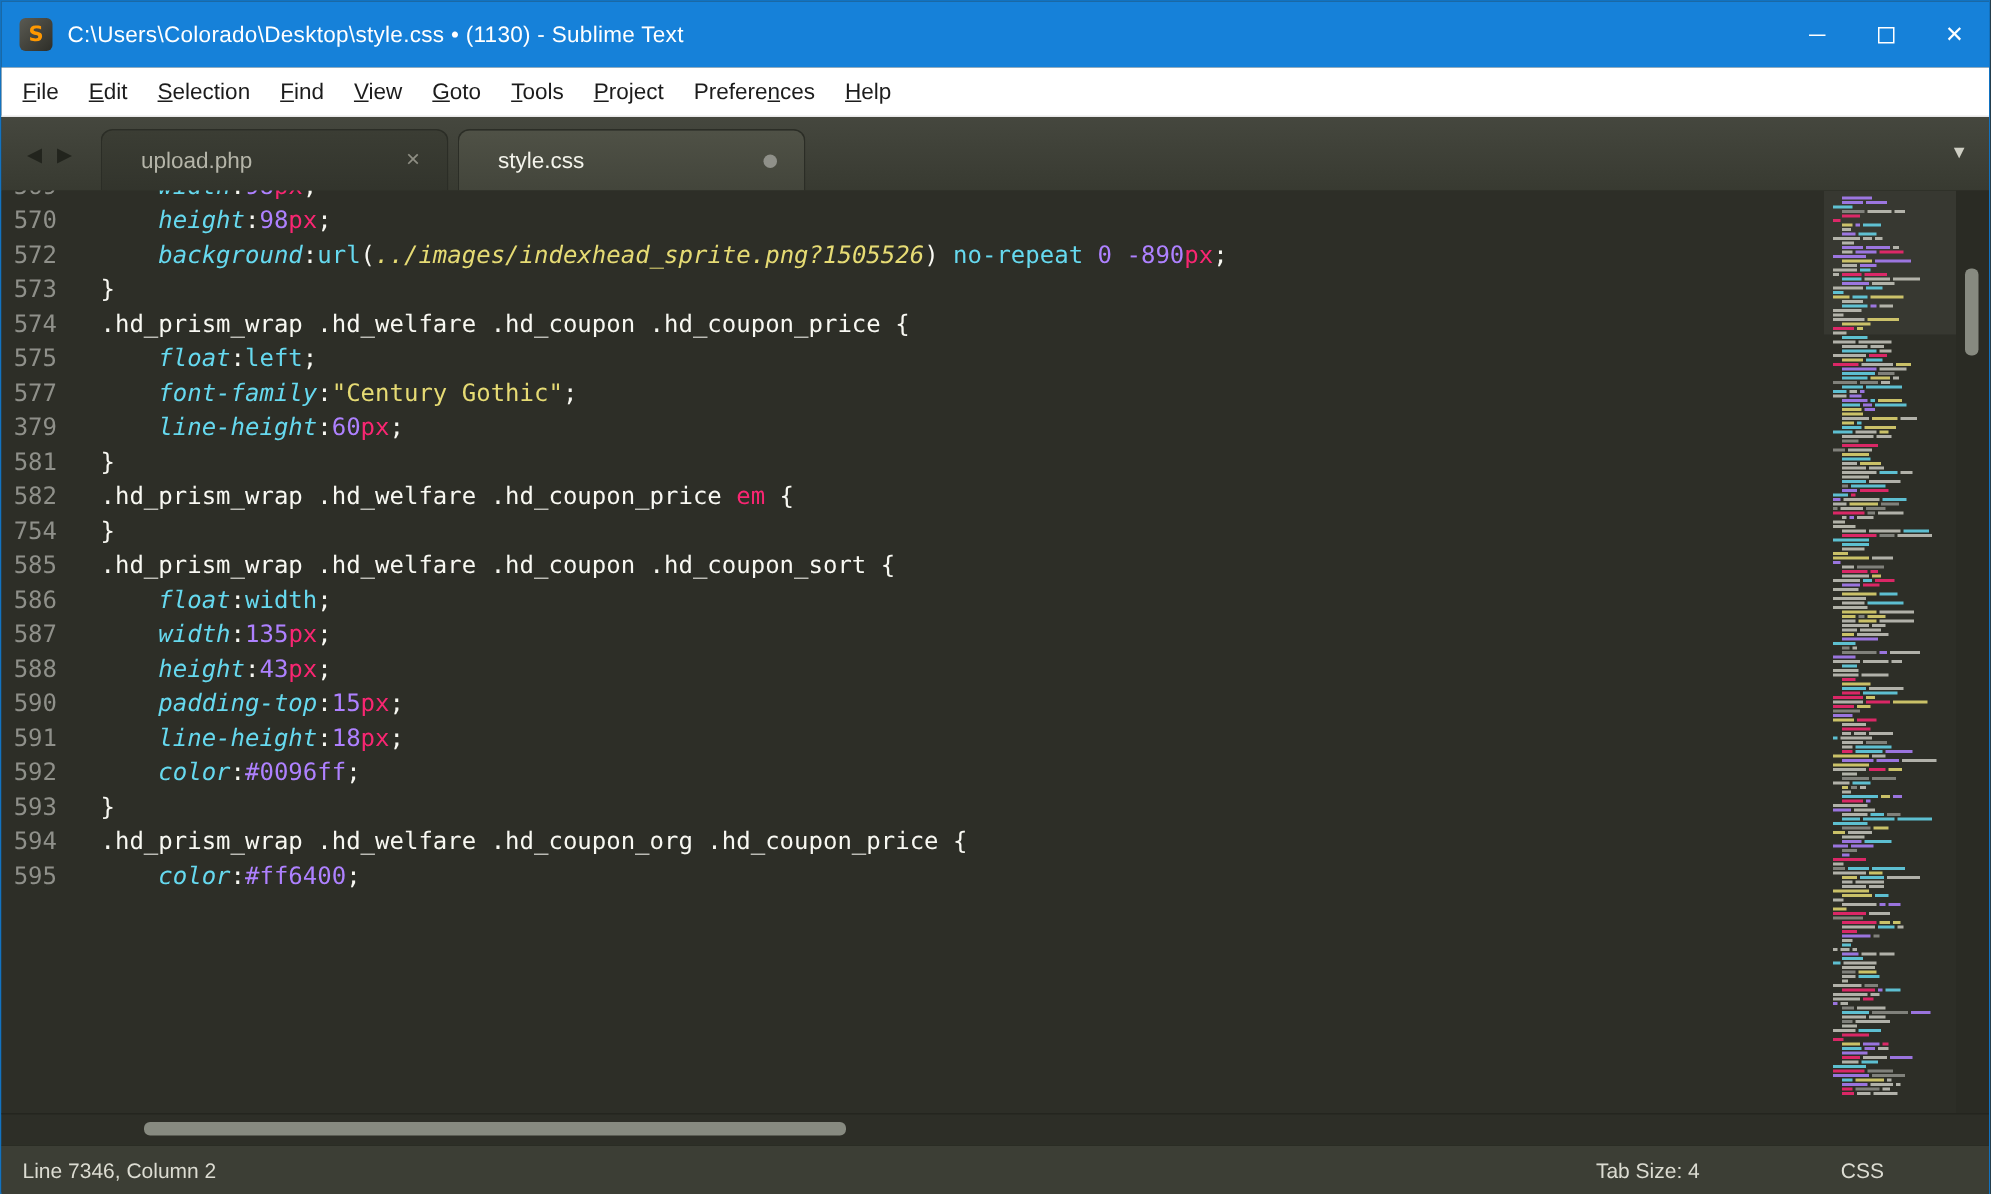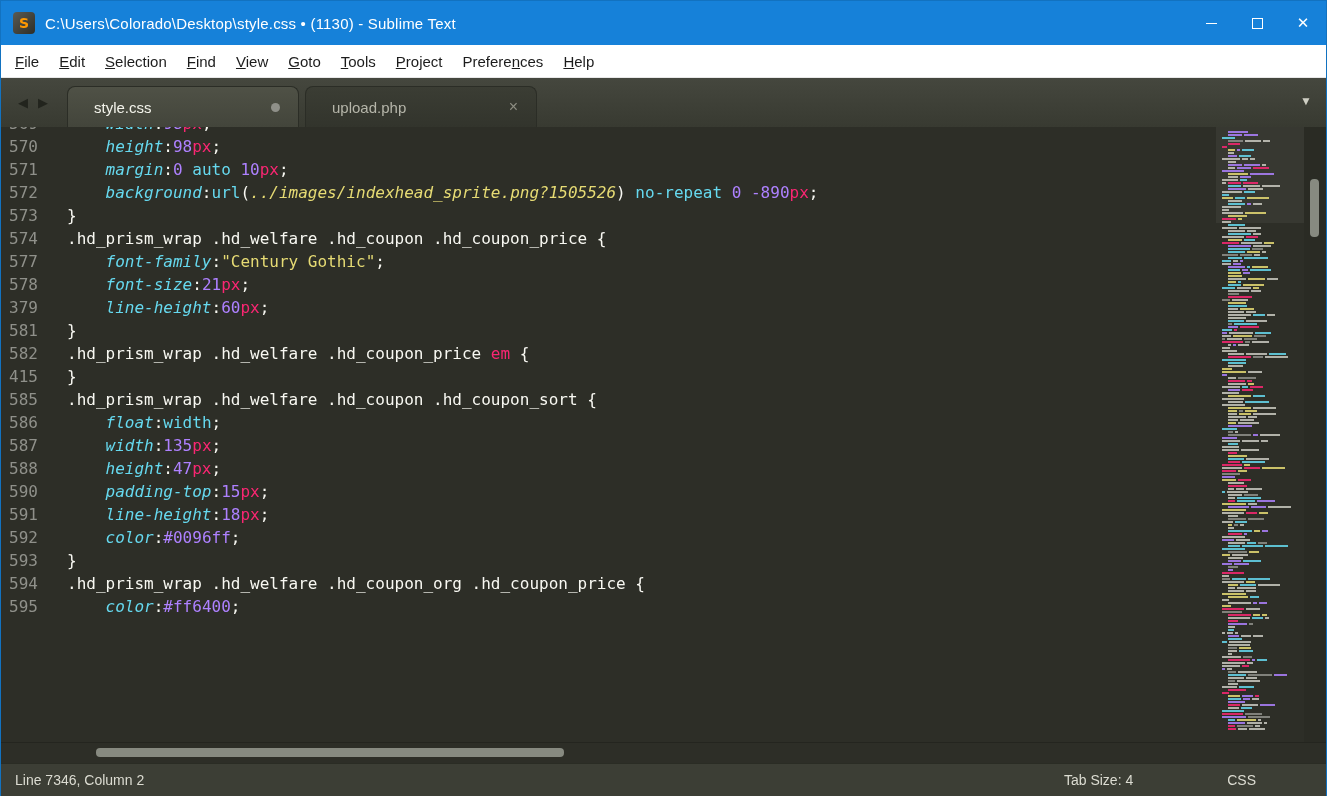--- a/index.html
+++ b/index.html
@@ -109,50 +109,49 @@
       <span class="menu-item">Prefere<u>n</u>ces</span>
       <span class="menu-item"><u>H</u>elp</span>
     </div>
 
   <div class="tabbar">
     <div class="nav-arrows">
       <span class="nav-arrow">◀</span>
       <span class="nav-arrow">▶</span>
     </div>
     <div class="tabs" id="tabs">
+        <div class="tab inactive">
+          <span class="tab-label">upload.php</span>
+          <span class="tab-close">×</span>
+        </div>
         <div class="tab active">
           <span class="tab-label">style.css</span>
           <span class="tab-dot"></span>
         </div>
-        <div class="tab inactive">
-          <span class="tab-label">upload.php</span>
-          <span class="tab-close">×</span>
-        </div>
       </div>
     <span class="overflow">▼</span>
   </div>
 
   <div class="editor">
     <div class="code-scroll" id="code">
         <div class="line"><span class="ln">569</span><span class="tok-p">    </span><span class="tok-pr">width</span><span class="tok-p">:</span><span class="tok-v">98</span><span class="tok-u">px</span><span class="tok-p">;</span></div>
         <div class="line"><span class="ln">570</span><span class="tok-p">    </span><span class="tok-pr">height</span><span class="tok-p">:</span><span class="tok-v">98</span><span class="tok-u">px</span><span class="tok-p">;</span></div>
-        <div class="line"><span class="ln">571</span><span class="tok-p">    </span><span class="tok-pr">margin</span><span class="tok-p">:</span><span class="tok-v">0</span><span class="tok-p"> </span><span class="tok-k">auto</span><span class="tok-p"> </span><span class="tok-v">10</span><span class="tok-u">px</span><span class="tok-p">;</span></div>
         <div class="line"><span class="ln">572</span><span class="tok-p">    </span><span class="tok-pr">background</span><span class="tok-p">:</span><span class="tok-fn">url</span><span class="tok-p">(</span><span class="tok-si">../images/indexhead_sprite.png?1505526</span><span class="tok-p">) </span><span class="tok-k">no-repeat</span><span class="tok-p"> </span><span class="tok-v">0</span><span class="tok-p"> </span><span class="tok-v">-890</span><span class="tok-u">px</span><span class="tok-p">;</span></div>
         <div class="line"><span class="ln">573</span><span class="tok-p">}</span></div>
         <div class="line"><span class="ln">574</span><span class="tok-p">.hd_prism_wrap .hd_welfare .hd_coupon .hd_coupon_price {</span></div>
+        <div class="line"><span class="ln">575</span><span class="tok-p">    </span><span class="tok-pr">float</span><span class="tok-p">:</span><span class="tok-k">left</span><span class="tok-p">;</span></div>
         <div class="line"><span class="ln">577</span><span class="tok-p">    </span><span class="tok-pr">font-family</span><span class="tok-p">:</span><span class="tok-s">"Century Gothic"</span><span class="tok-p">;</span></div>
-        <div class="line"><span class="ln">578</span><span class="tok-p">    </span><span class="tok-pr">font-size</span><span class="tok-p">:</span><span class="tok-v">21</span><span class="tok-u">px</span><span class="tok-p">;</span></div>
         <div class="line"><span class="ln">379</span><span class="tok-p">    </span><span class="tok-pr">line-height</span><span class="tok-p">:</span><span class="tok-v">60</span><span class="tok-u">px</span><span class="tok-p">;</span></div>
         <div class="line"><span class="ln">581</span><span class="tok-p">}</span></div>
         <div class="line"><span class="ln">582</span><span class="tok-p">.hd_prism_wrap .hd_welfare .hd_coupon_price </span><span class="tok-t">em</span><span class="tok-p"> {</span></div>
-        <div class="line"><span class="ln">415</span><span class="tok-p">}</span></div>
+        <div class="line"><span class="ln">754</span><span class="tok-p">}</span></div>
         <div class="line"><span class="ln">585</span><span class="tok-p">.hd_prism_wrap .hd_welfare .hd_coupon .hd_coupon_sort {</span></div>
         <div class="line"><span class="ln">586</span><span class="tok-p">    </span><span class="tok-pr">float</span><span class="tok-p">:</span><span class="tok-k">width</span><span class="tok-p">;</span></div>
         <div class="line"><span class="ln">587</span><span class="tok-p">    </span><span class="tok-pr">width</span><span class="tok-p">:</span><span class="tok-v">135</span><span class="tok-u">px</span><span class="tok-p">;</span></div>
-        <div class="line"><span class="ln">588</span><span class="tok-p">    </span><span class="tok-pr">height</span><span class="tok-p">:</span><span class="tok-v">47</span><span class="tok-u">px</span><span class="tok-p">;</span></div>
+        <div class="line"><span class="ln">588</span><span class="tok-p">    </span><span class="tok-pr">height</span><span class="tok-p">:</span><span class="tok-v">43</span><span class="tok-u">px</span><span class="tok-p">;</span></div>
         <div class="line"><span class="ln">590</span><span class="tok-p">    </span><span class="tok-pr">padding-top</span><span class="tok-p">:</span><span class="tok-v">15</span><span class="tok-u">px</span><span class="tok-p">;</span></div>
         <div class="line"><span class="ln">591</span><span class="tok-p">    </span><span class="tok-pr">line-height</span><span class="tok-p">:</span><span class="tok-v">18</span><span class="tok-u">px</span><span class="tok-p">;</span></div>
         <div class="line"><span class="ln">592</span><span class="tok-p">    </span><span class="tok-pr">color</span><span class="tok-p">:</span><span class="tok-v">#0096ff</span><span class="tok-p">;</span></div>
         <div class="line"><span class="ln">593</span><span class="tok-p">}</span></div>
         <div class="line"><span class="ln">594</span><span class="tok-p">.hd_prism_wrap .hd_welfare .hd_coupon_org .hd_coupon_price {</span></div>
         <div class="line"><span class="ln">595</span><span class="tok-p">    </span><span class="tok-pr">color</span><span class="tok-p">:</span><span class="tok-v">#ff6400</span><span class="tok-p">;</span></div>
       </div>
     <div class="minimap" id="minimap">
       <div class="minimap-viewport"></div>
     <div class="mm-row" style="margin-left: 6px;"><span class="mm-seg" style="width: 20px; background: rgb(174, 129, 255);"></span></div>

